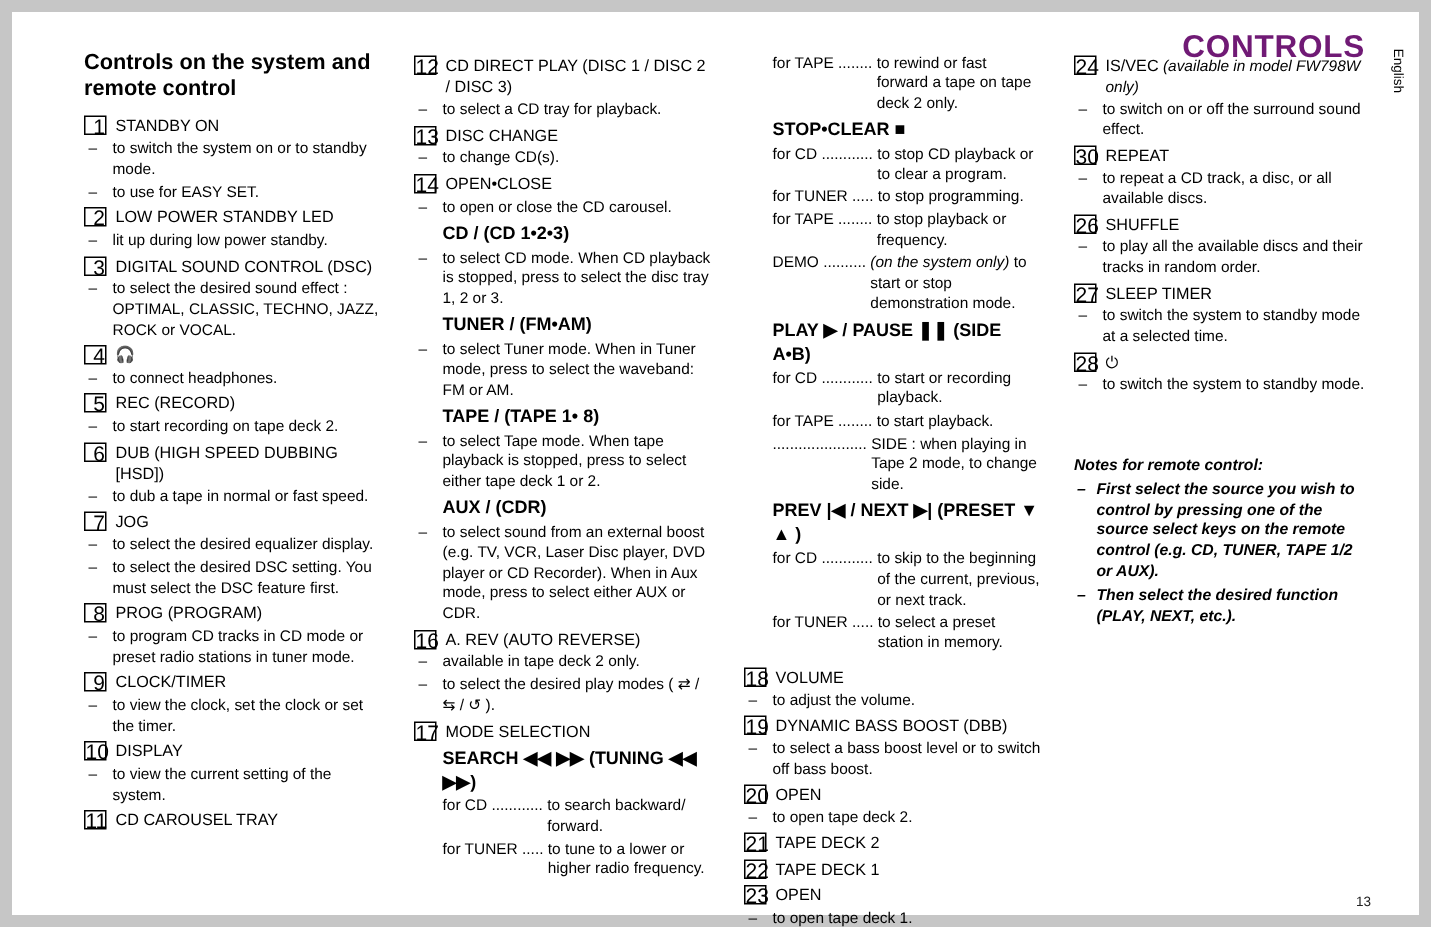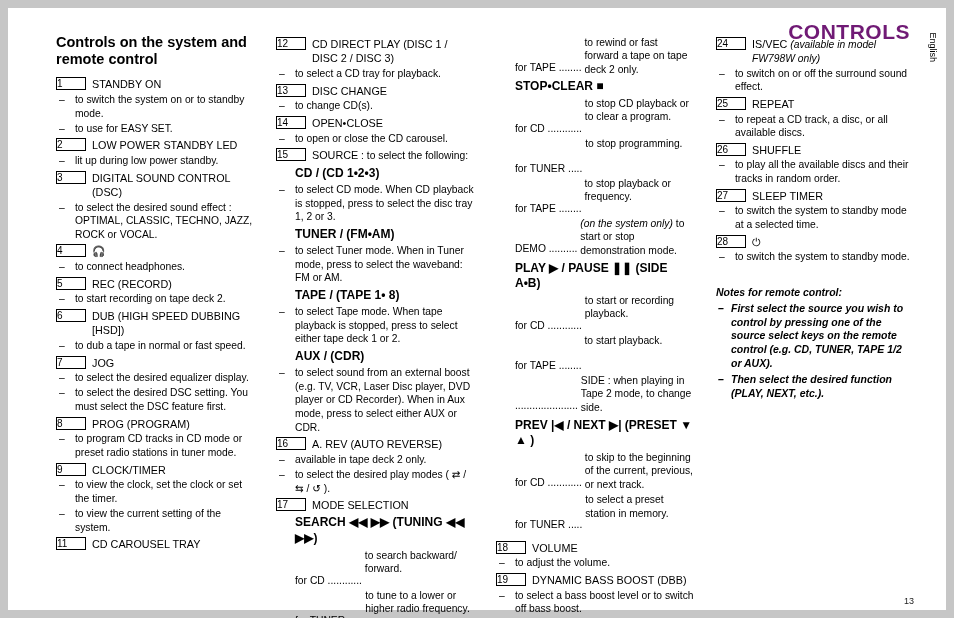--- a/index.html
+++ b/index.html
@@ -52,47 +52,47 @@
   .section-title {
     font-family: "Arial Narrow", Arial, sans-serif;
     font-weight: 700;
     font-size: 14.5px;
     line-height: 1.15;
     margin-bottom: 10px;
   }
   .item { display: flex; align-items: flex-start; margin-top: 3px; }
   .num {
     display: inline-block;
-    width: 30px; height: 13px;
+    width: 15px; height: 13px;
     border: 0.8px solid #000;
-    font-size: 10px;
+    font-size: 14px;
     line-height: 12px;
-    text-align: left;
+    text-align: right;
     margin-right: 6px;
     flex-shrink: 0;
     font-family: Arial, sans-serif;
   }
   .label {
     font-family: "Arial Narrow", Arial, sans-serif;
     font-weight: 400;
     font-size: 10.8px;
   }
   .desc { display: flex; align-items: flex-start; margin-top: 1.5px; }
   .dash { width: 19px; flex-shrink: 0; text-align: left; padding-left: 3px; }
   .sublabel {
     font-family: "Arial Narrow", Arial, sans-serif;
     font-weight: 700;
     font-size: 12px;
     margin-top: 3px;
     padding-left: 19px;
   }
   .kv { display:flex; margin-top:1.5px; padding-left:19px; }
-  .kv-key { white-space: pre; margin-top: 25px; }
+  .kv-key { white-space: pre; }
   .notes {
-    margin-top: 22px;
+    margin-top: 40px;
     font-style: italic;
     font-weight: 700;
     font-family: Arial, sans-serif;
     font-size: 10.5px;
   }
   .notes-p { display:flex; margin-top:2px; }
   .notes-dash { width:15px; text-align:left; padding-left:2px; flex-shrink:0; }
 </style>
 </head>
 <body>
@@ -189,20 +189,24 @@
 
       <div class="item">
           <span class="num">9</span>
           <span class="label">CLOCK/TIMER</span>
         </div>
       <div class="desc">
           <span class="dash">–</span>
           <span>to view the clock, set the clock or set the timer.</span>
         </div>
 
+      <div class="item">
+          <span class="num">10</span>
+          <span class="label">DISPLAY</span>
+        </div>
       <div class="desc">
           <span class="dash">–</span>
           <span>to view the current setting of the system.</span>
         </div>
 
       <div class="item">
           <span class="num">11</span>
           <span class="label">CD CAROUSEL TRAY</span>
         </div>
     </div>
@@ -228,24 +232,20 @@
 
       <div class="item">
           <span class="num">14</span>
           <span class="label">OPEN•CLOSE</span>
         </div>
       <div class="desc">
           <span class="dash">–</span>
           <span>to open or close the CD carousel.</span>
         </div>
 
-      <div class="item">
-          <span class="num">15</span>
-          <span><span class="label">SOURCE</span><span> : to select the following:</span></span>
-        </div>
 
       <div class="sublabel">CD / (CD 1•2•3)</div>
       <div class="desc">
           <span class="dash">–</span>
           <span>to select CD mode. When CD playback is stopped, press to select the disc tray 1, 2 or 3.</span>
         </div>
 
       <div class="sublabel">TUNER / (FM•AM)</div>
       <div class="desc">
           <span class="dash">–</span>
@@ -391,21 +391,21 @@
       <div class="item">
           <span class="num">24</span>
           <span><span class="label">IS/VEC</span><i> (available in model FW798W only)</i></span>
         </div>
       <div class="desc">
           <span class="dash">–</span>
           <span>to switch on or off the surround sound effect.</span>
         </div>
 
       <div class="item">
-          <span class="num">25</span>
+          <span class="num">30</span>
           <span class="label">REPEAT</span>
         </div>
       <div class="desc">
           <span class="dash">–</span>
           <span>to repeat a CD track, a disc, or all available discs.</span>
         </div>
 
       <div class="item">
           <span class="num">26</span>
           <span class="label">SHUFFLE</span>

